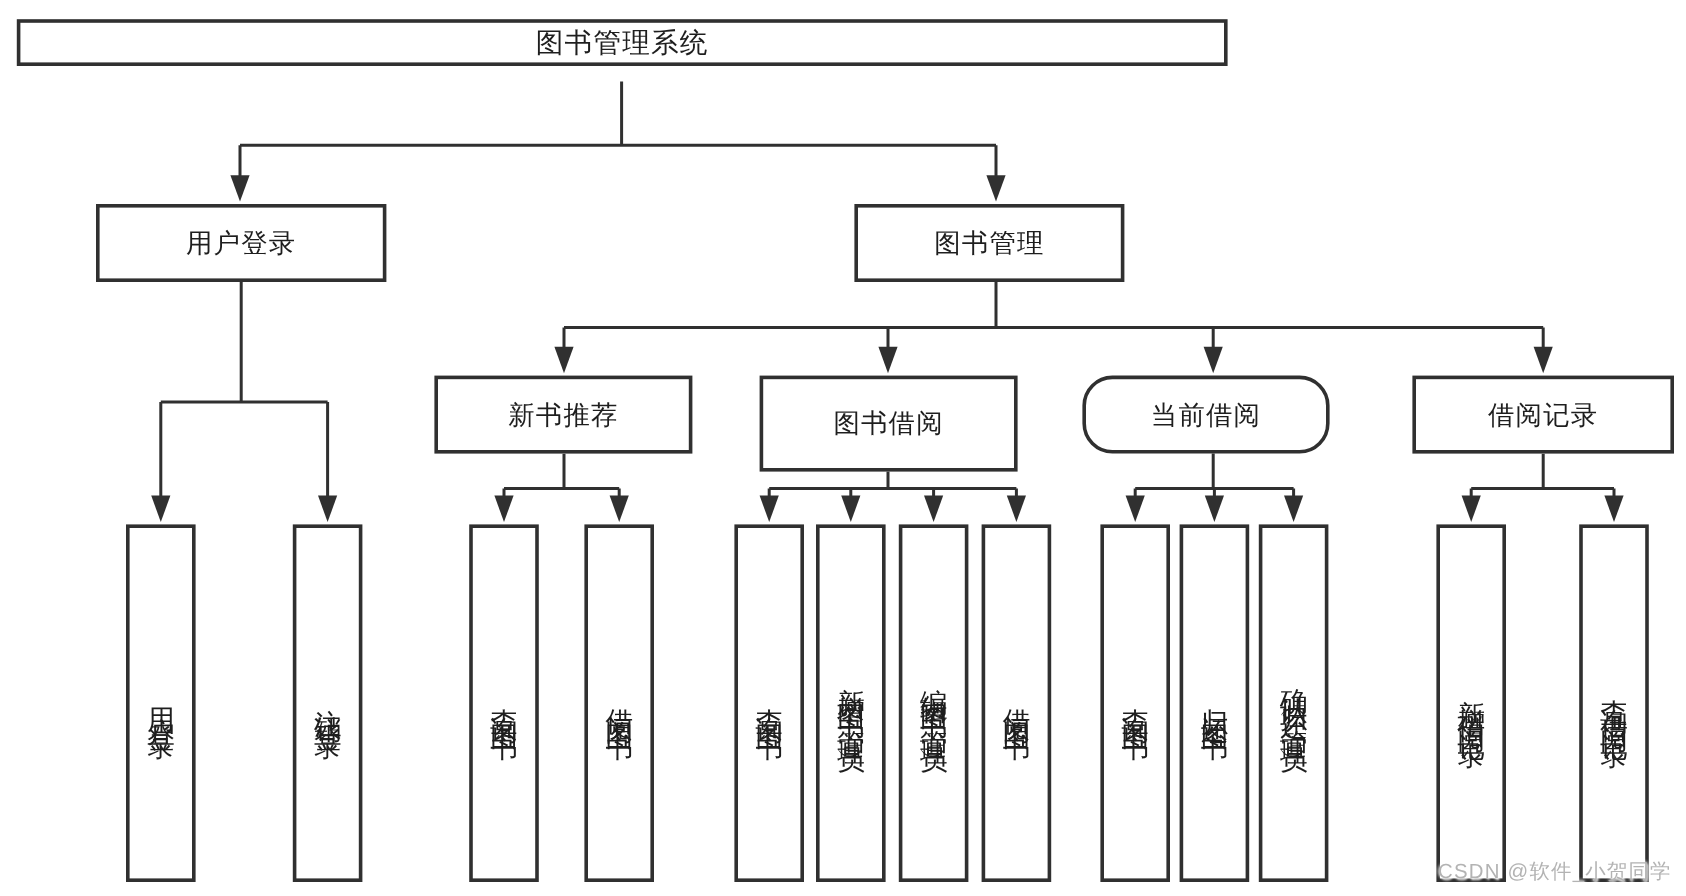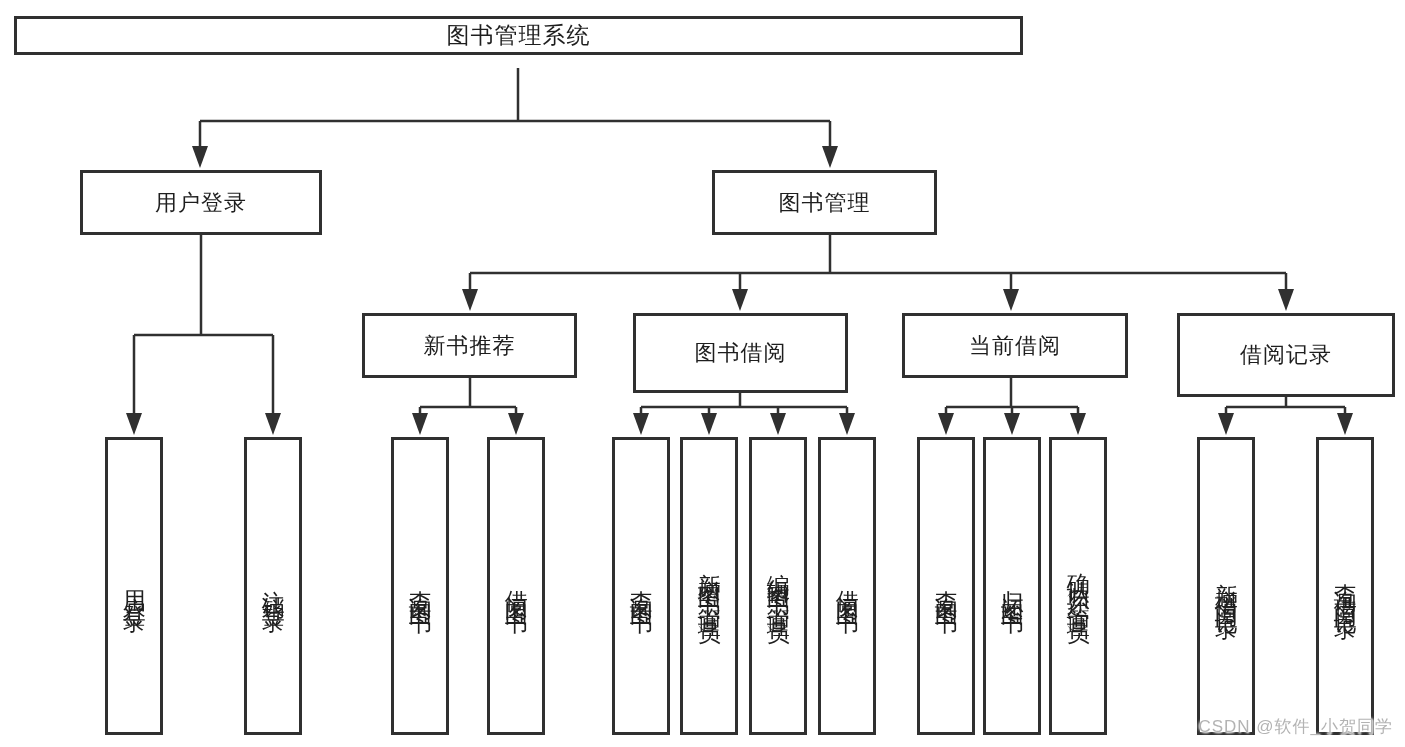--- a/index.html
+++ b/index.html
@@ -112,24 +112,24 @@
   <div class="box hbox" style="left:712px;top:170px;width:225px;height:65px;">
     <span>图书管理</span>
   </div>
 
   <div class="box hbox" style="left:362px;top:313px;width:215px;height:65px;">
     <span>新书推荐</span>
   </div>
   <div class="box hbox" style="left:633px;top:313px;width:215px;height:80px;">
     <span>图书借阅</span>
   </div>
-  <div class="box hbox" style="left:902px;top:313px;width:226px;height:65px;">
+  <div class="box hbox" style="left:902px;top:313px;width:206px;height:65px;border-radius:25px;">
     <span>当前借阅</span>
   </div>
-  <div class="box hbox" style="left:1177px;top:313px;width:218px;height:84px;">
+  <div class="box hbox" style="left:1177px;top:313px;width:218px;height:65px;">
     <span>借阅记录</span>
   </div>
 
   <div class="box leaf" style="left:105px;top:437px;width:58px;height:298px;">
     <span>用户登录</span>
   </div>
   <div class="box leaf" style="left:244px;top:437px;width:58px;height:298px;">
     <span>注销登录</span>
   </div>
 

